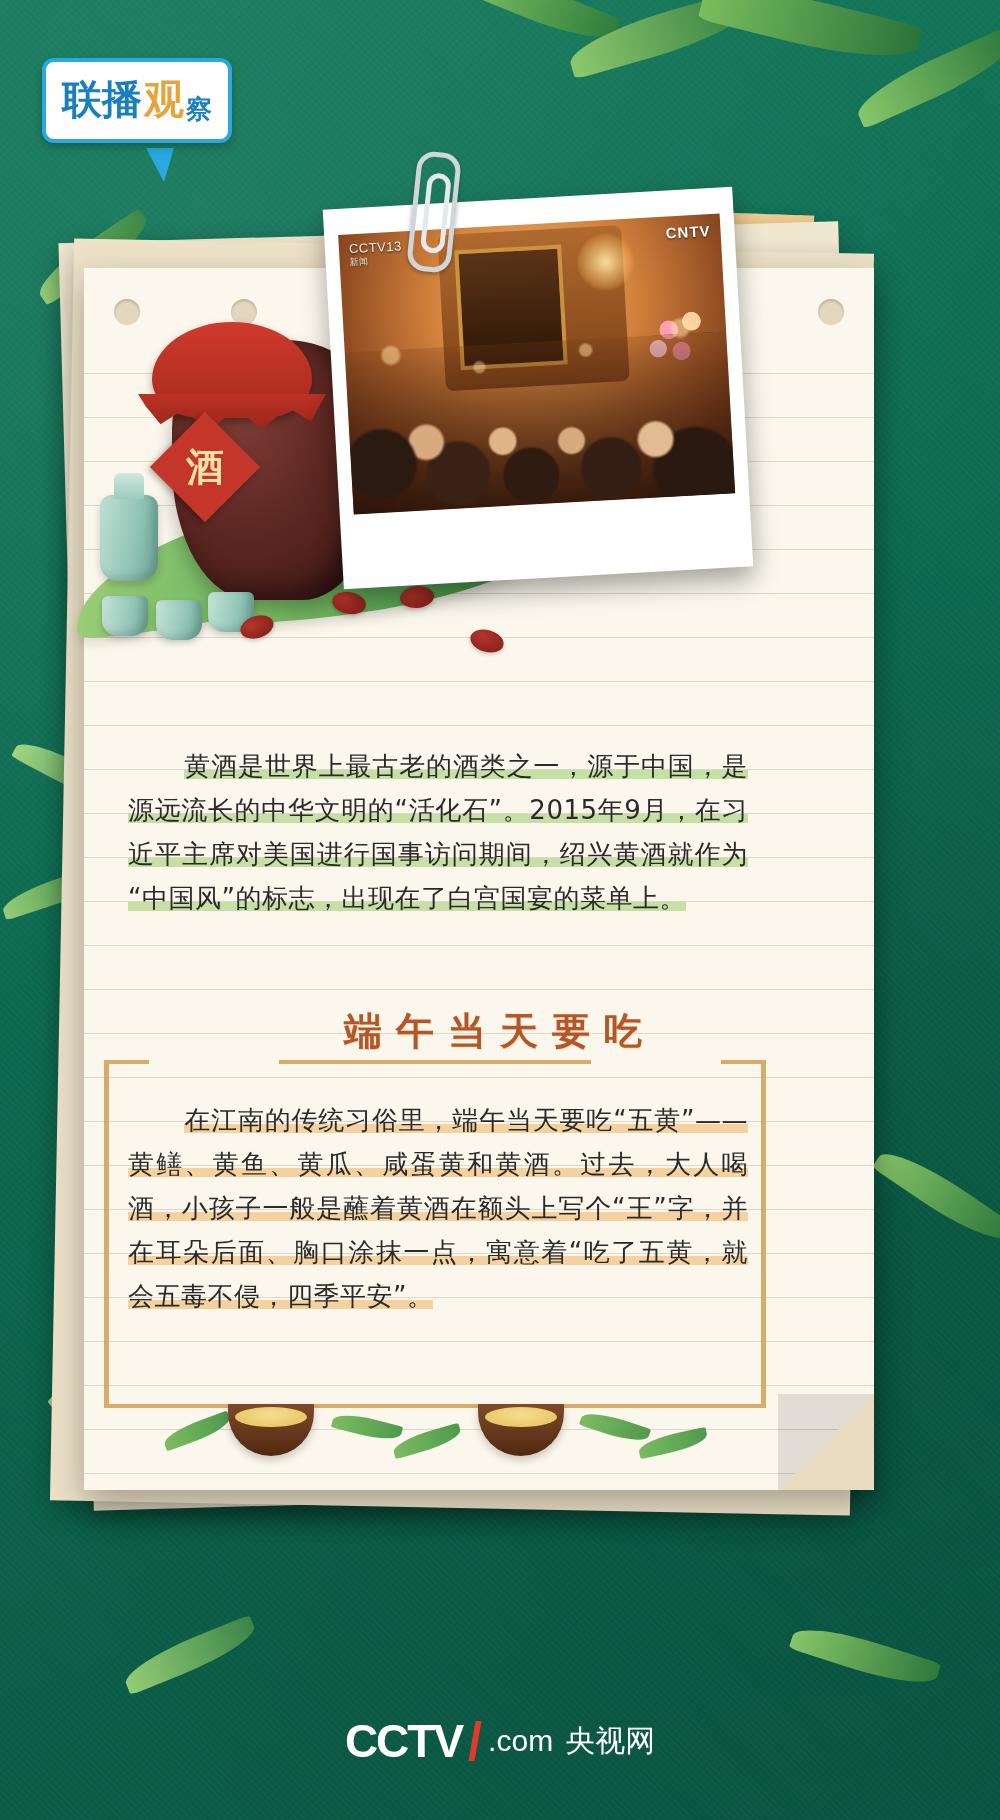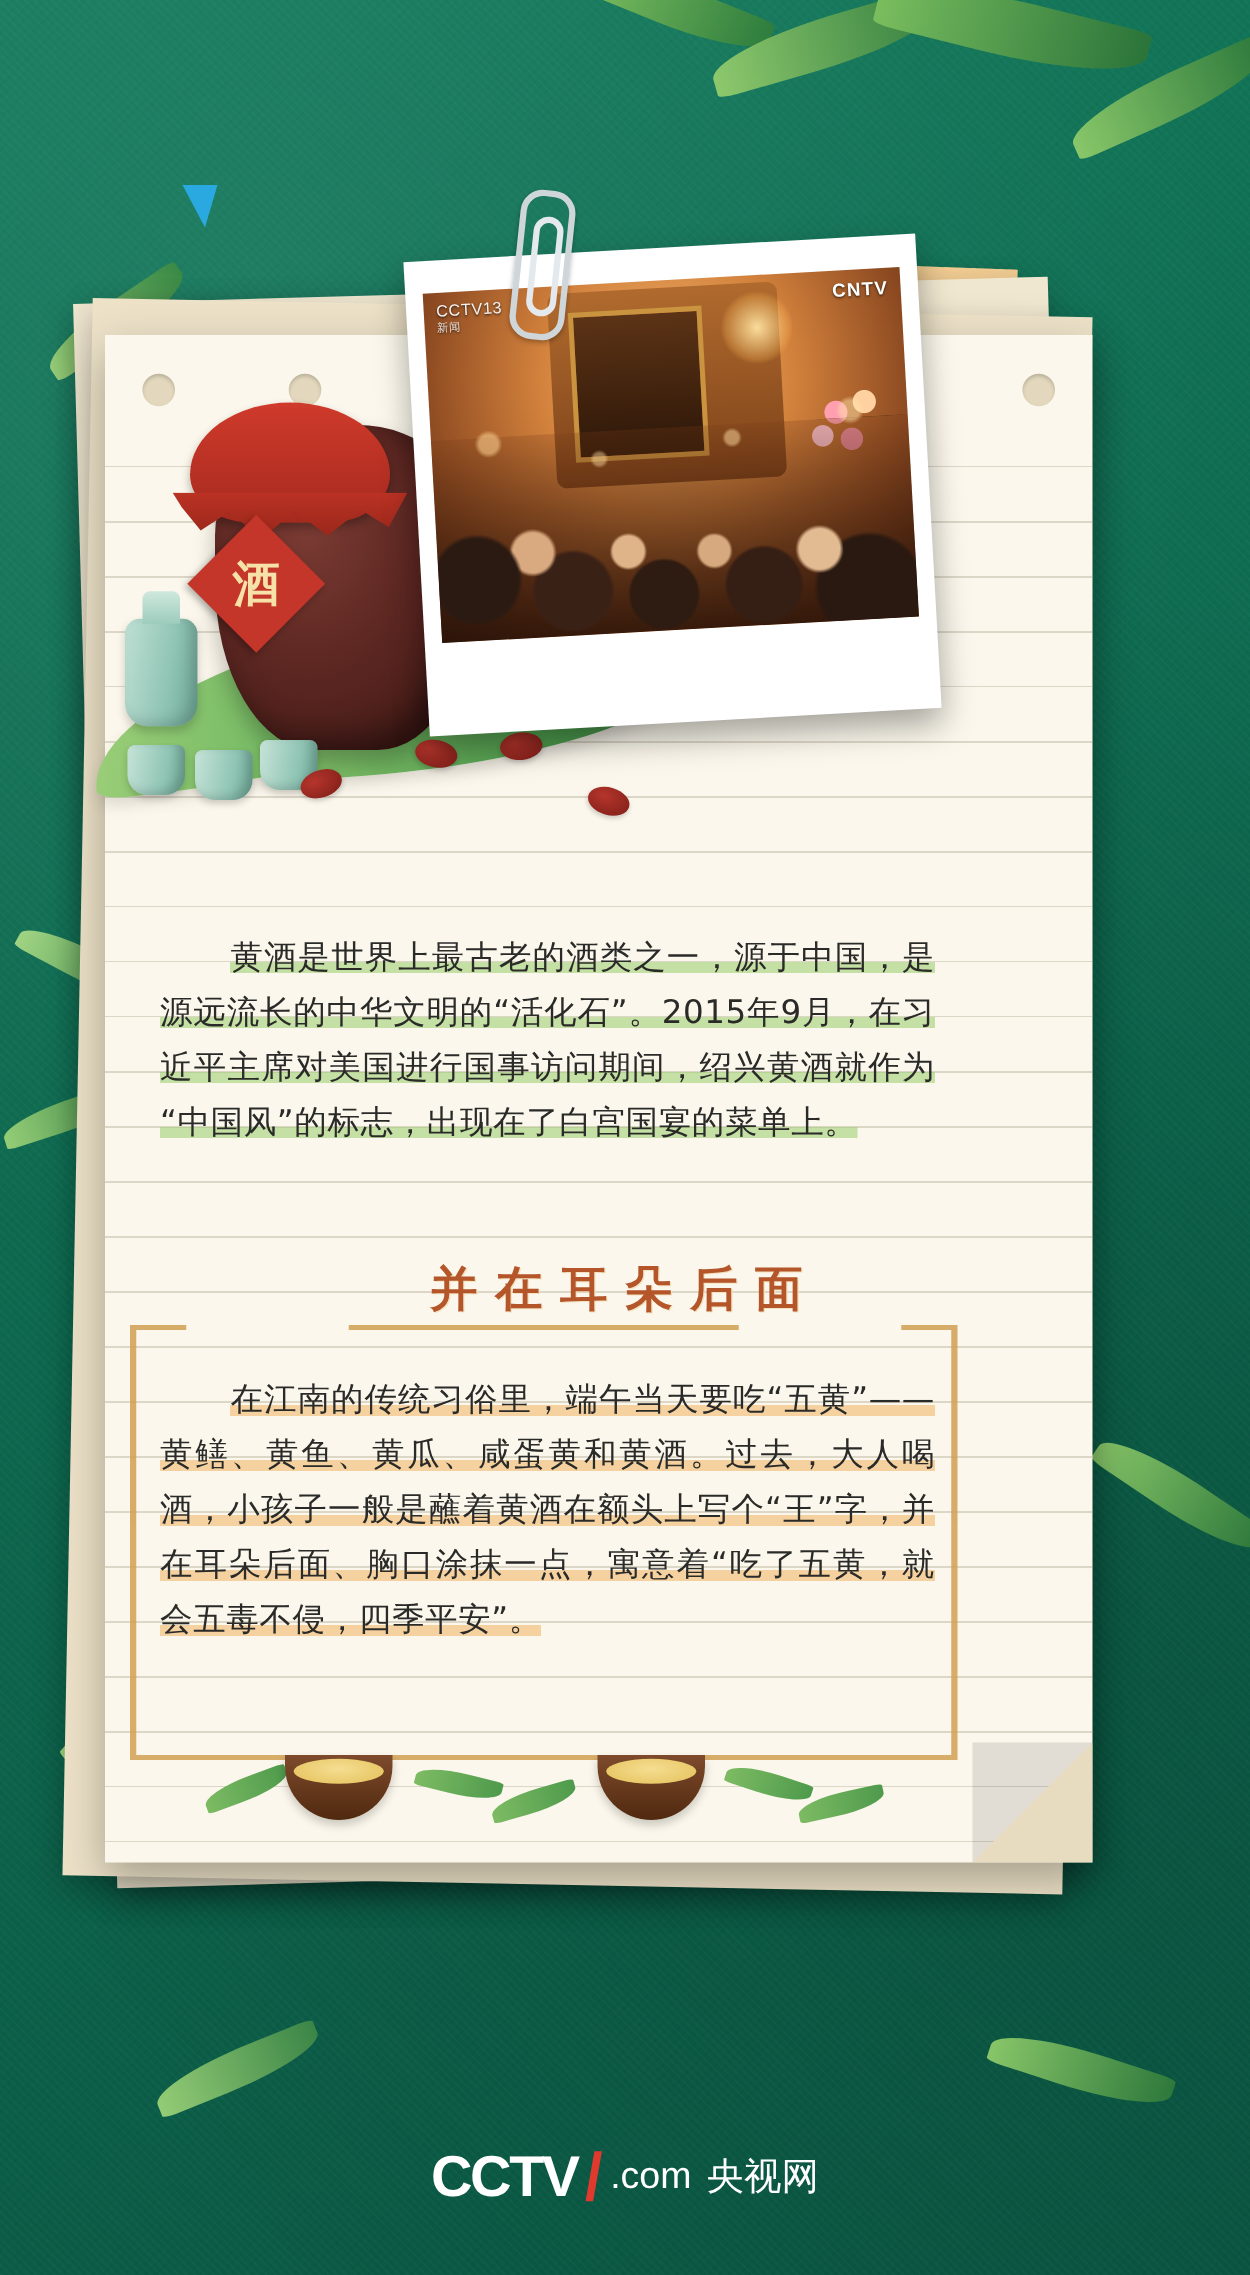--- a/index.html
+++ b/index.html
@@ -551,25 +551,30 @@
       <span>CCTV</span><span>13</span>
       <div class="sub">新闻</div>
     </div>
     <div class="cntv-logo">CNTV</div>
   </div>
 </div>
 <div class="paperclip"></div>
 
 <div class="badge-wrap">
   <div class="badge-tail"></div>
+  <div class="badge">
+    <span class="t1">联播</span>
+    <span class="t2">观</span>
+    <span class="t3">察</span>
+  </div>
 </div>
 
 <div class="para p1"><span class="indent"></span><span class="hl">黄酒是世界上最古老的酒类之一，源于中国，是源远流长的中华文明的“活化石”。2015年9月，在习近平主席对美国进行国事访问期间，绍兴黄酒就作为“中国风”的标志，出现在了白宫国宴的菜单上。</span></div>
 
-<div class="section-title">并在耳朵后面</div>
+<div class="section-title">端午当天要吃</div>
 
 <div class="frame"></div>
 <div class="para p2"><span class="indent"></span><span class="hl-orange">在江南的传统习俗里，端午当天要吃“五黄”——黄鳝、黄鱼、黄瓜、咸蛋黄和黄酒。过去，大人喝酒，小孩子一般是蘸着黄酒在额头上写个“王”字，并在耳朵后面、胸口涂抹一点，寓意着“吃了五黄，就会五毒不侵，四季平安”。</span></div>
 
 <div class="deco-row">
   <div class="sprig" style="left:-18px;top:30px;transform:rotate(-20deg);"></div>
   <div class="bowl b1"></div>
   <div class="sprig" style="left:152px;top:26px;transform:rotate(14deg);"></div>
   <div class="sprig" style="left:212px;top:40px;transform:rotate(-16deg);"></div>
   <div class="bowl b2"></div>

